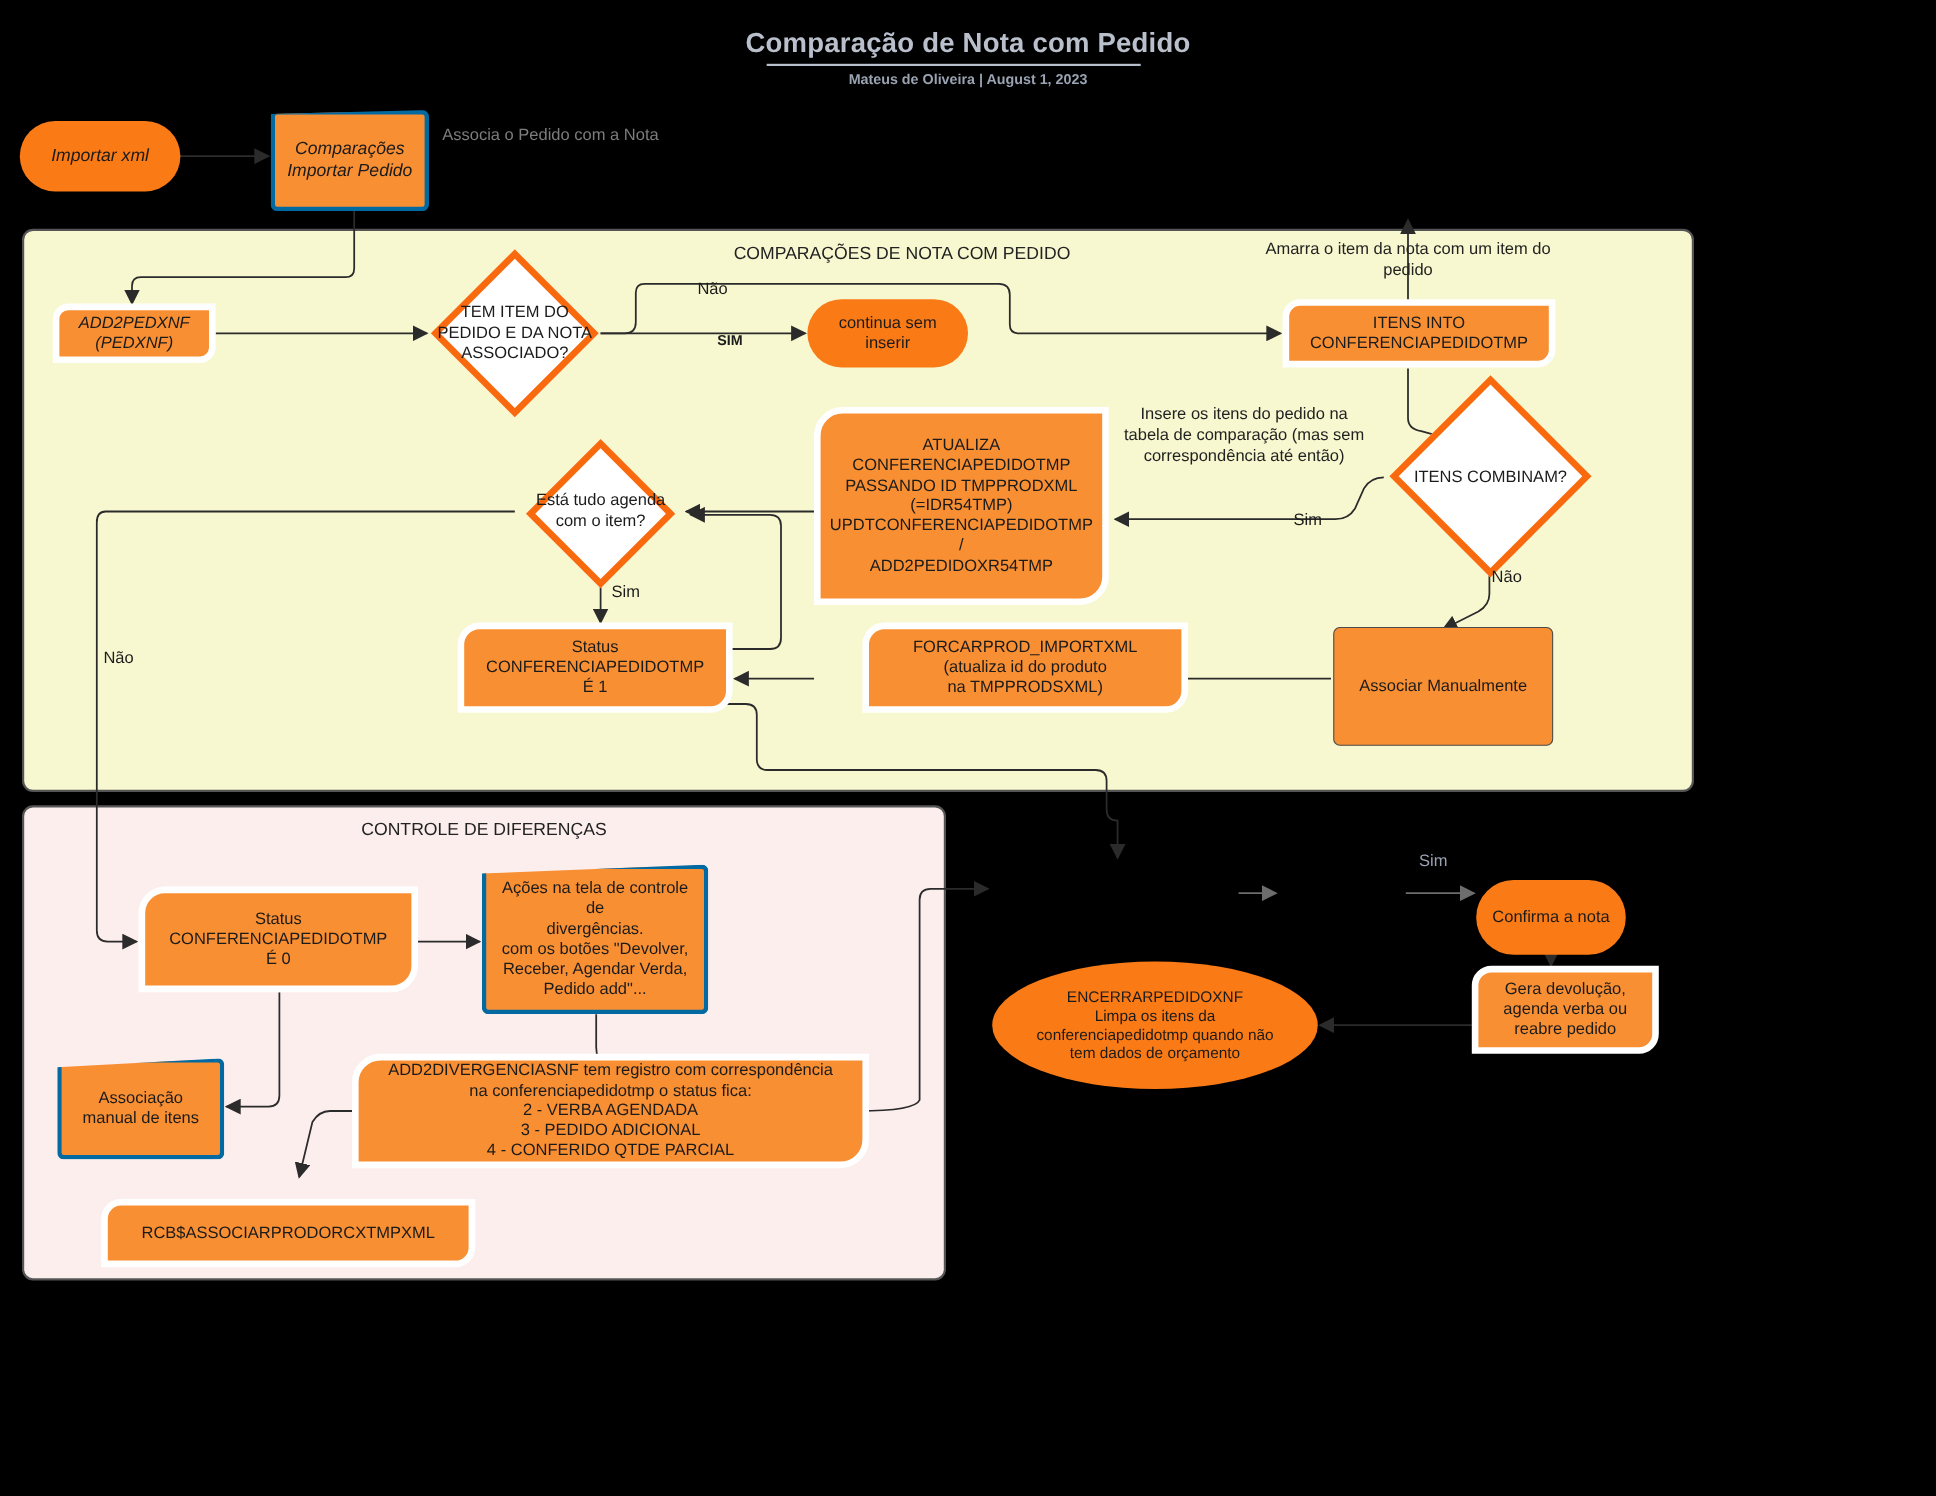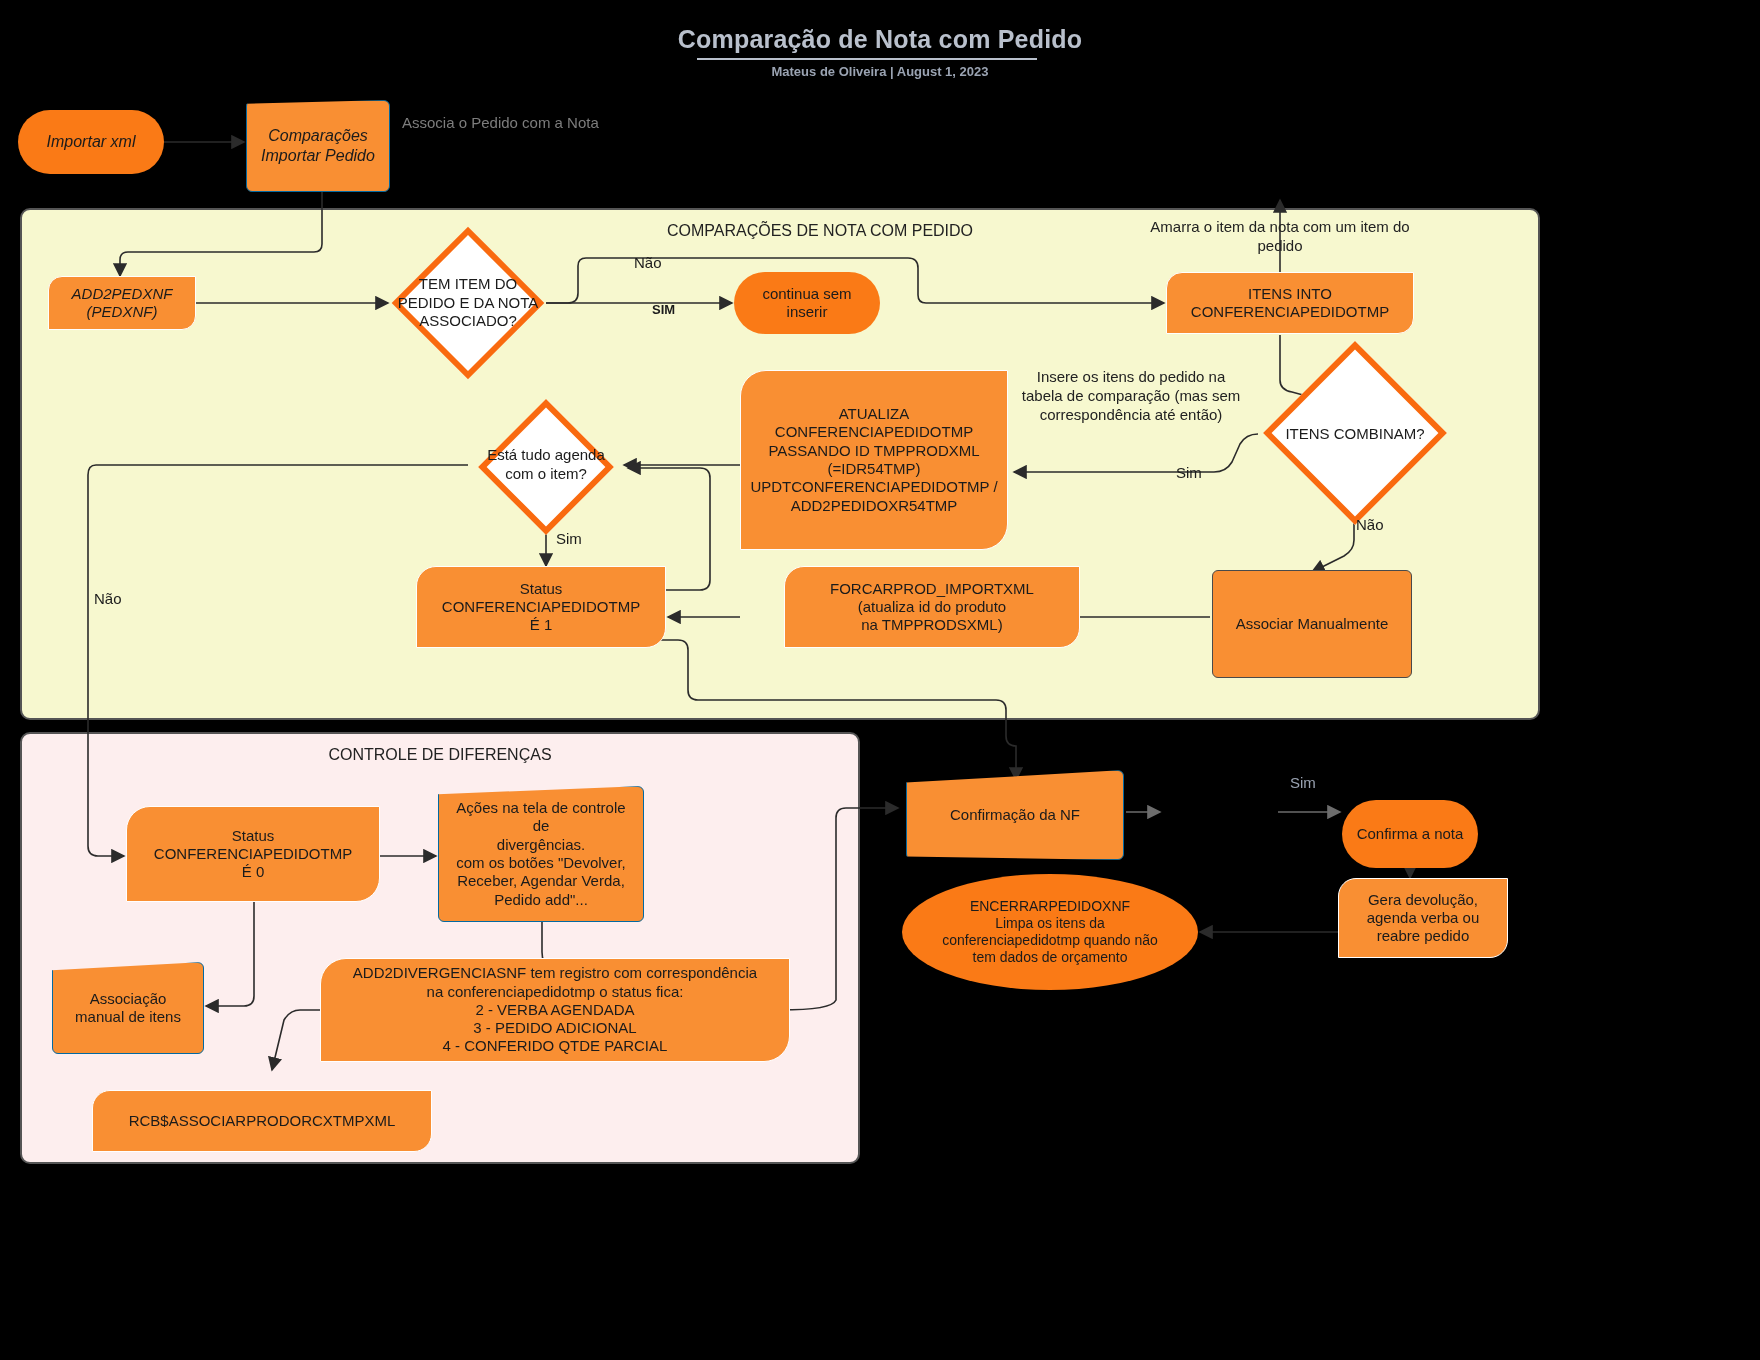--- a/index.html
+++ b/index.html
@@ -19,24 +19,24 @@
   .g-pink{background:#fdeeee;}
   .g-label{position:absolute;top:12px;width:100%;text-align:center;
            font-size:16px;color:#222;}
 
   
   .n{position:absolute;box-sizing:border-box;display:flex;align-items:center;
      justify-content:center;text-align:center;color:#1b1b1b;line-height:1.22;
      font-size:15px;padding:4px 8px;}
 
   .proc{background:#f98f33;border:1px solid #4a4a4a;border-radius:6px;}
-  .slanted{background:#f98f33;border:1px solid #0369a1;border-radius:6px;}
+  .slanted{background:#f98f33;border:4px solid #0369a1;border-radius:6px;}
   .term{background:#fa7a16;border-radius:999px;}
   .ellipse{background:#fa7a16;border-radius:50%;}
-  .doc{background:#f98f33;border:1px solid #ffffff;border-radius:10px;}
+  .doc{background:#f98f33;border:6px solid #ffffff;border-radius:10px;}
 
   
   .dia{position:absolute;}
   .dia .sh{position:absolute;inset:0;background:#fff;border:6px solid #f96a0f;
            transform:rotate(45deg);box-sizing:border-box;}
   .dia .tx{position:absolute;inset:0;display:flex;align-items:center;
            justify-content:center;text-align:center;font-size:15px;color:#1b1b1b;
            line-height:1.25;}
 
   .lbl{position:absolute;font-size:15px;color:#1b1b1b;white-space:pre;}
@@ -228,24 +228,20 @@
   <div class="n slanted" style="left:52px;top:962px;width:152px;height:92px;
               clip-path:polygon(0 9%,100% 0,100% 100%,0 100%);">
     <span style="white-space:pre-line;">Associação
 manual de itens</span>
   </div>
 
   <div class="n doc" style="left:92px;top:1090px;width:340px;height:62px;border-radius:18px 0 18px 0;">
     <span>RCB$ASSOCIARPRODORCXTMPXML</span>
   </div>
 
-  <div class="n slanted" style="left:906px;top:770px;width:218px;height:90px;
-              clip-path:polygon(0 14%,100% 0,100% 100%,0 96%);">
-    <span>Confirmação da NF</span>
-  </div>
 
 
   <div class="n term" style="left:1342px;top:800px;width:136px;height:68px;">
     <span>Confirma a nota</span>
   </div>
 
   <div class="n doc" style="left:1338px;top:878px;width:170px;height:80px;border-radius:18px 0 18px 0;">
     <span style="white-space:pre-line;">Gera devolução,
 agenda verba ou
 reabre pedido</span>

